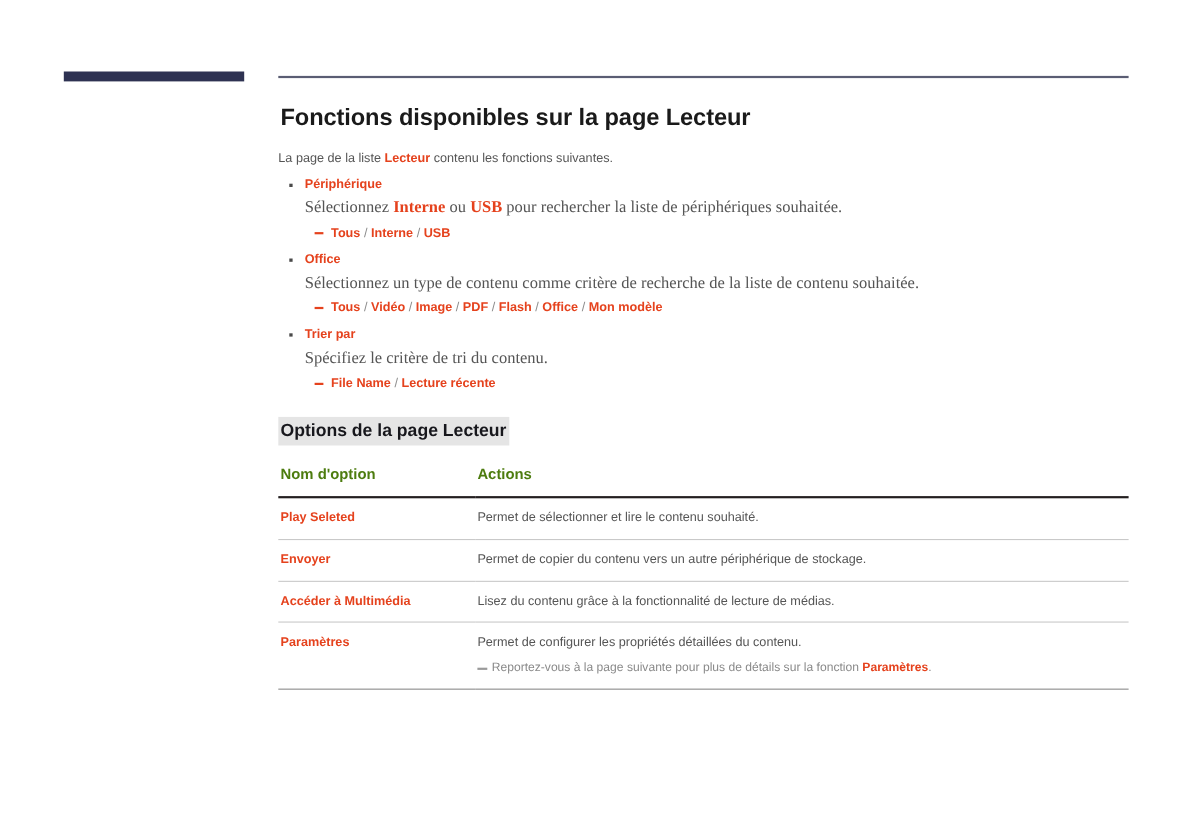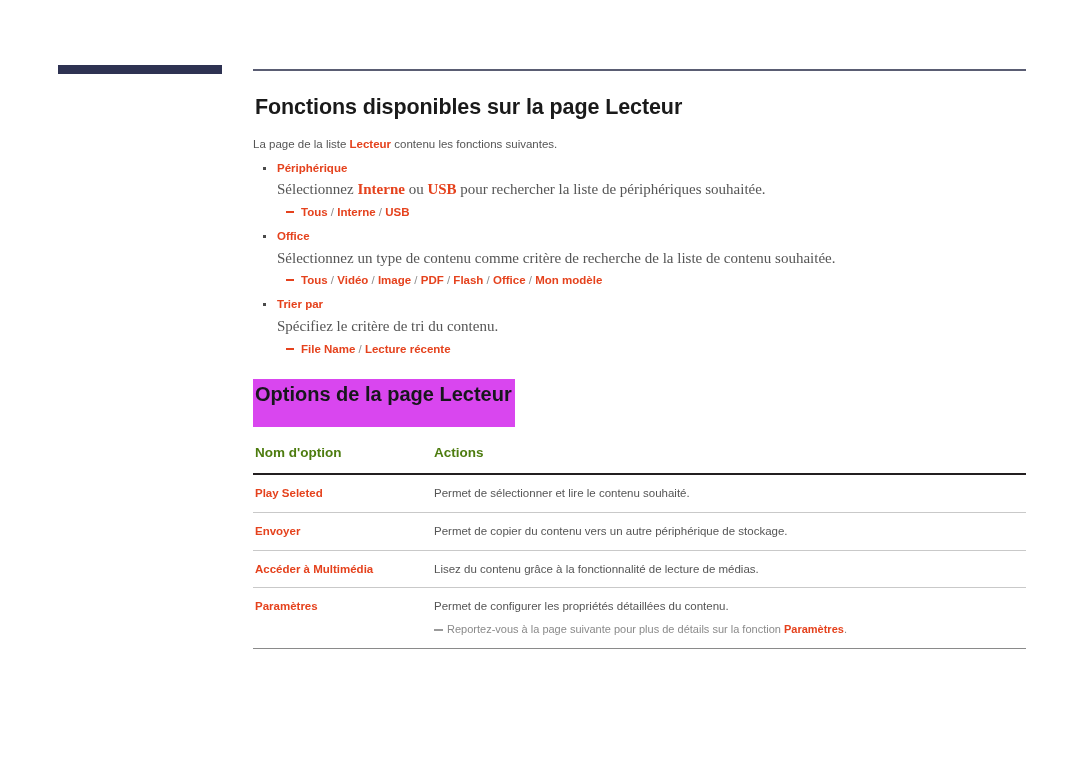--- a/index.html
+++ b/index.html
@@ -121,25 +121,25 @@
     background: #e5421d;
   }
 
   
   .section-heading-wrap {
     margin-top: 22px;
     margin-bottom: 18px;
   }
   .section-heading {
     display: inline-block;
-    background: #d946ef;
+    background: #e5e5e5;
     color: #17171c;
-    font-size: 20px;
-    font-weight: bold;
-    padding: 3px 3px 20px 2px;
+    font-size: 16px;
+    font-weight: bold;
+    padding: 3px 3px 3px 2px;
     line-height: 1.25;
   }
 
   
   table.opt-table {
     width: 773px;
     border-collapse: collapse;
     font-size: 11.5px;
   }
   table.opt-table th {

